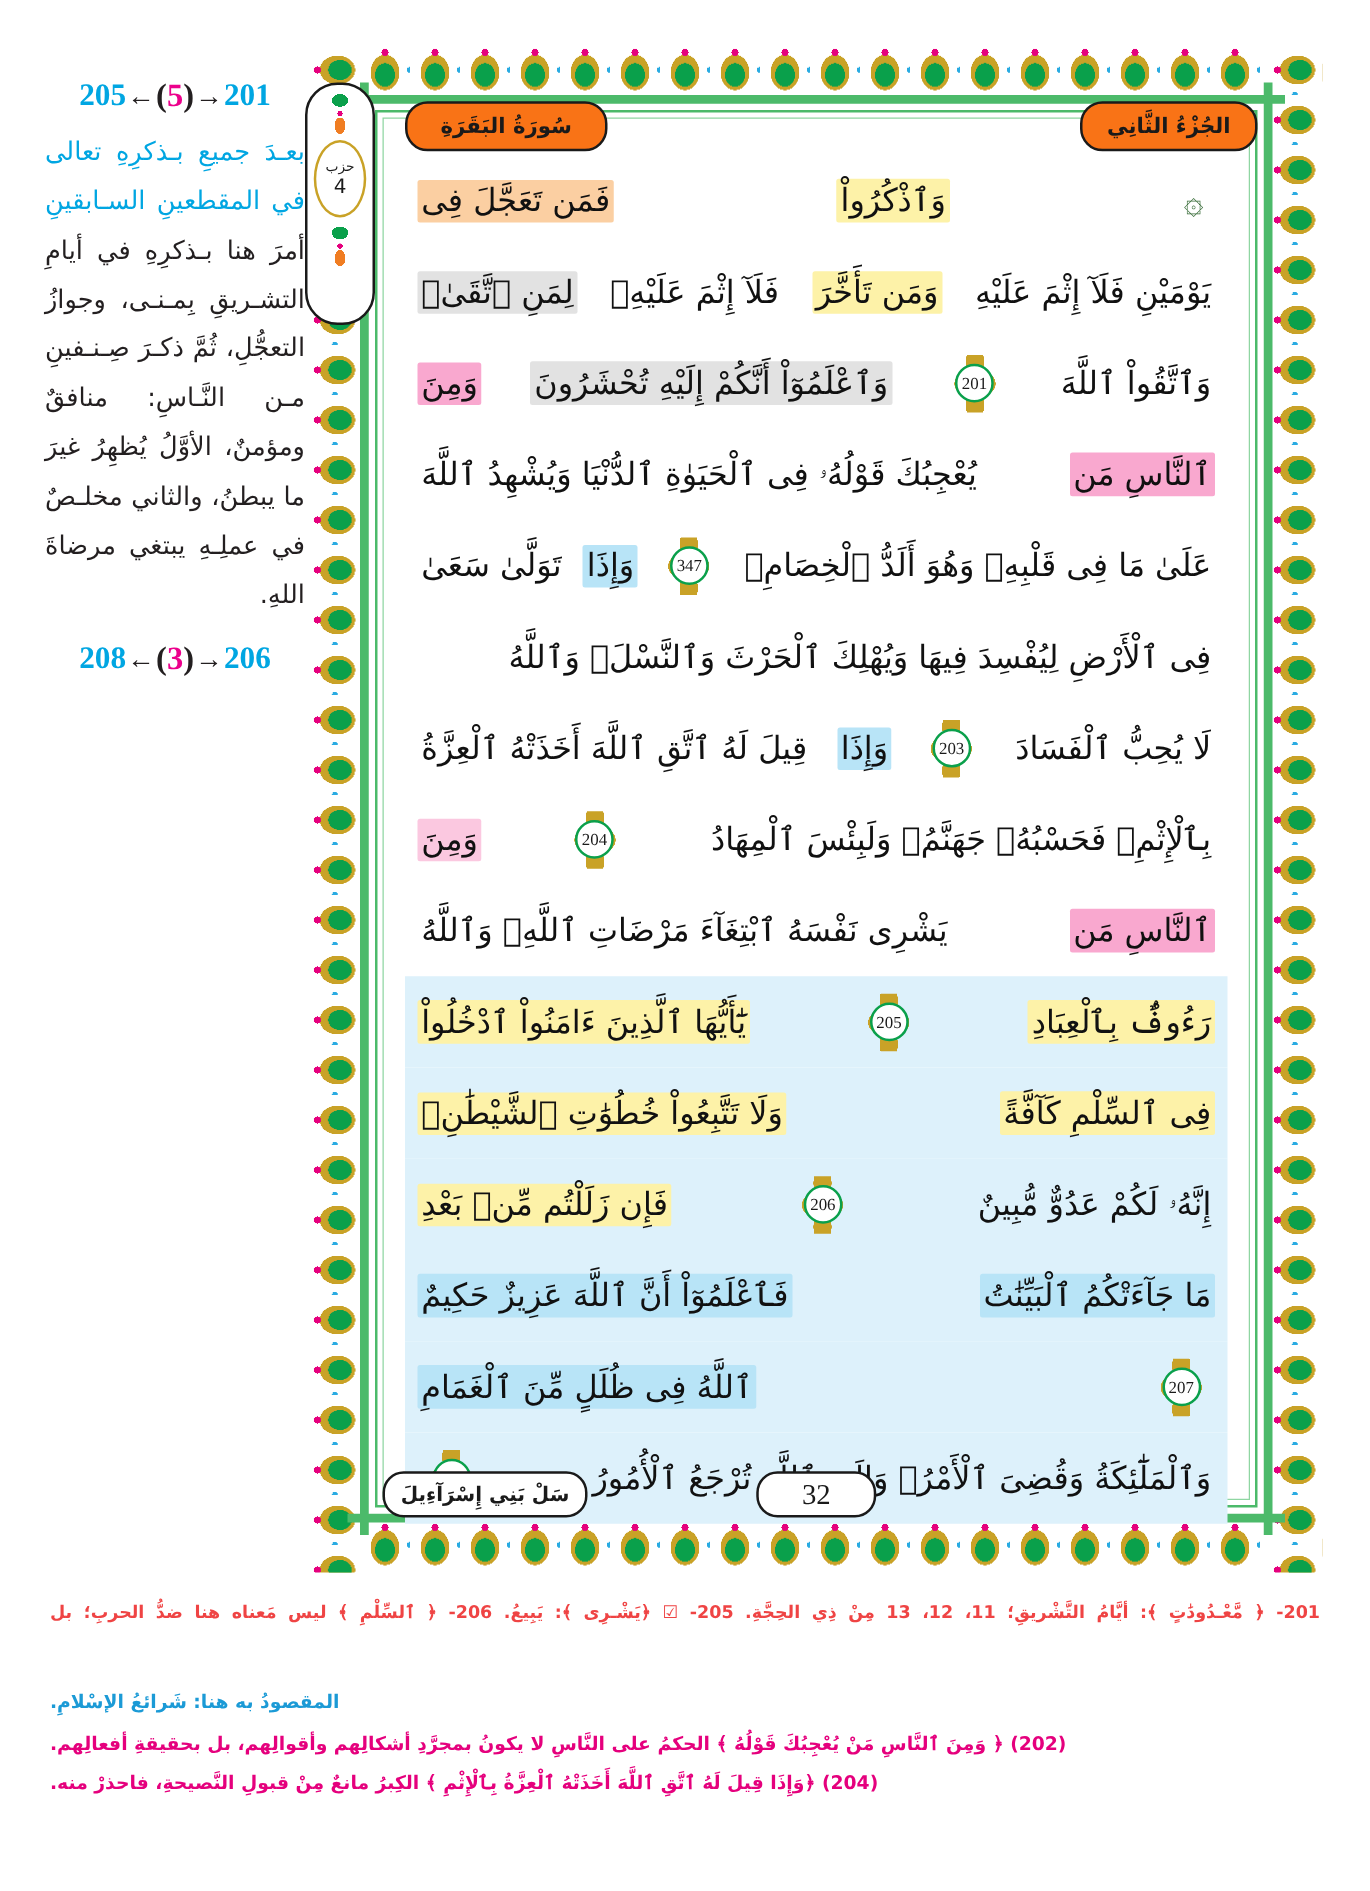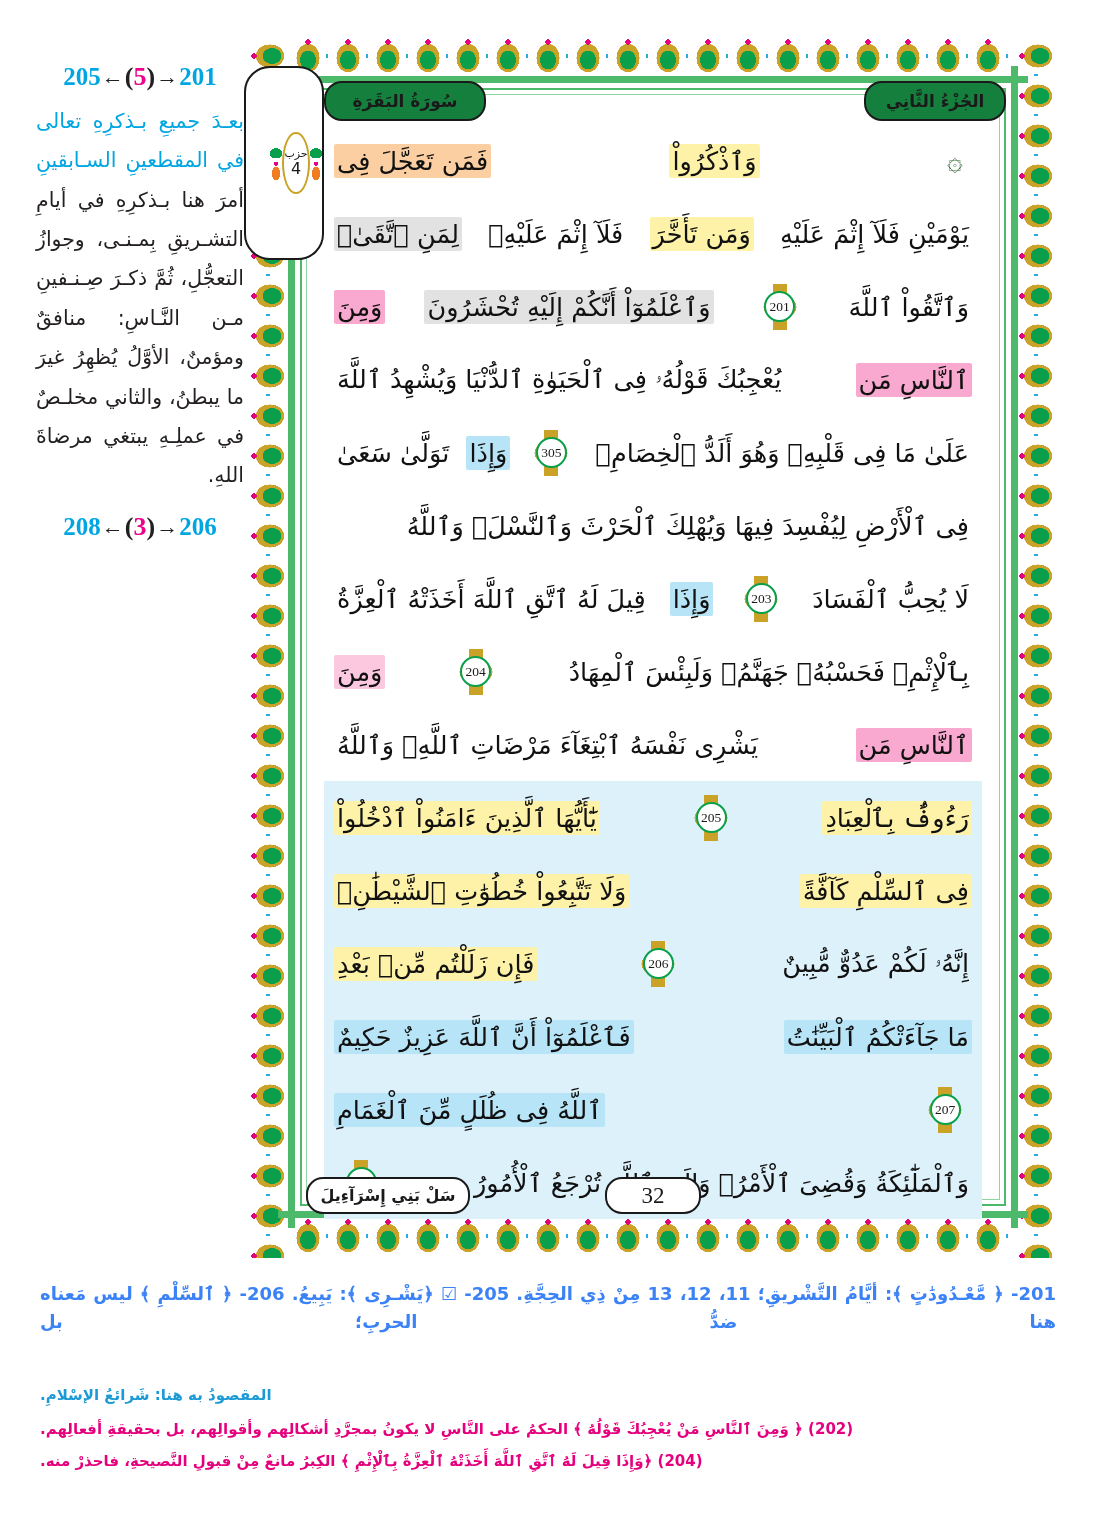--- a/index.html
+++ b/index.html
@@ -83,21 +83,21 @@
     border:2px solid #4cba6a;
   }
   .panel-inner{
     position:absolute;inset:4px;
     border:1px solid #8fd6a2;
   }
 
   
   .cartouche{
     position:absolute;top:45px;height:36px;
-    background:#15803d;border:2.2px solid #1a1a1a;border-radius:18px;
+    background:#f97316;border:2.2px solid #1a1a1a;border-radius:18px;
     display:flex;align-items:center;justify-content:center;
     font-family:"DejaVu Sans",sans-serif;font-size:17px;font-weight:bold;
     color:#1a1a1a;direction:rtl;padding:0 10px;z-index:6;
   }
   .cart-surah{left:76px;width:138px;}
   .cart-juz{right:52px;width:118px;}
   .cart-foot{
     position:absolute;bottom:44px;left:58px;width:160px;height:33px;
     background:#fff;border:2.2px solid #1a1a1a;border-radius:17px;
     display:flex;align-items:center;justify-content:center;
@@ -109,22 +109,22 @@
     width:92px;height:33px;background:#fff;
     border:2.2px solid #1a1a1a;border-radius:17px;
     display:flex;align-items:center;justify-content:center;
     font-family:"Liberation Serif",serif;font-size:23px;color:#1a1a1a;z-index:6;
   }
 
   
   .hizb{
     position:absolute;left:-4px;top:30px;width:52px;height:190px;
     background:#fff;border:2.2px solid #1a1a1a;border-radius:26px;
-    z-index:7;display:flex;flex-direction:row;
-    align-items:center;justify-content:flex-start;padding-left:24px;
+    z-index:7;display:flex;flex-direction:column;
+    align-items:center;justify-content:flex-start;
   }
   .hizb-orn{
     width:30px;height:44px;
     background:
       radial-gradient(ellipse 9px 7px at 50% 28%, #0aa04b 0 72%, transparent 73%),
       radial-gradient(circle 3px at 50% 52%, #e5007d 0 70%, transparent 71%),
       radial-gradient(ellipse 6px 9px at 50% 74%, #f07d22 0 72%, transparent 73%);
   }
   .hizb-core{
     width:38px;height:58px;border:2px solid #c9a227;border-radius:50%;
@@ -180,22 +180,22 @@
     display:inline-flex;width:34px;height:34px;flex:0 0 34px;
     align-items:center;justify-content:center;color:#3b6e3b;font-size:27px;
   }
 
   
   .footnotes{
     position:absolute;left:40px;right:40px;top:1280px;
     direction:rtl;text-align:justify;
   }
   .fn-blue{
-    color:#3b82f6;font-family:"DejaVu Sans",sans-serif;
-    font-size:18px;line-height:1.55;font-weight:bold;
+    color:#ef4444;font-family:"DejaVu Sans",sans-serif;
+    font-size:14px;line-height:1.55;font-weight:bold;
     text-align:justify;text-align-last:justify;
   }
   .fn-blue2{
     color:#1b9ad6;font-family:"DejaVu Sans",sans-serif;
     font-size:15px;line-height:1.55;font-weight:bold;
     text-align:left;direction:rtl;margin-top:48px;
   }
   .fn-pink{
     color:#e5007d;font-family:"DejaVu Sans",sans-serif;
     font-size:15px;line-height:1.7;font-weight:bold;
@@ -293,21 +293,21 @@
             <div class="flow">
               <span class="seg hl-pink">ٱلنَّاسِ مَن</span>
               <span class="seg hl-none">يُعْجِبُكَ قَوْلُهُۥ فِى ٱلْحَيَوٰةِ ٱلدُّنْيَا وَيُشْهِدُ ٱللَّهَ</span>
             </div>
           </div>
           <div class="qline">
             <div class="flow">
               <span class="seg hl-none">عَلَىٰ مَا فِى قَلْبِهِۦ وَهُوَ أَلَدُّ ٱلْخِصَامِۖ</span>
               <span class="ayah-mark">
                 <span class="petal"></span>
-                <span class="disc">305</span>
+                <span class="disc">347</span>
               </span>
               <span class="seg hl-blue">وَإِذَا</span>
               <span class="seg hl-none">تَوَلَّىٰ سَعَىٰ</span>
             </div>
           </div>
           <div class="qline">
             <div class="flow">
               <span class="seg hl-none">فِى ٱلْأَرْضِ لِيُفْسِدَ فِيهَا وَيُهْلِكَ ٱلْحَرْثَ وَٱلنَّسْلَۗ وَٱللَّهُ</span>
             </div>
           </div>

